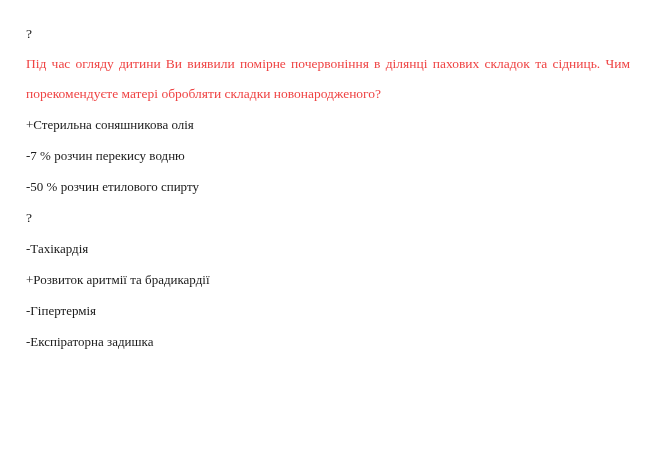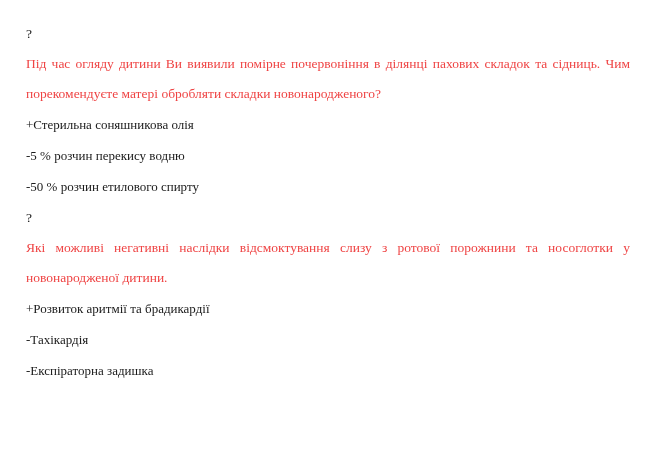--- a/index.html
+++ b/index.html
@@ -47,26 +47,26 @@
 </style>
 </head>
 <body>
 
 <div id="doc">
 
   <div class="block">
     <div class="qmark">?</div>
     <div class="stem wide">Під час огляду дитини Ви виявили помірне почервоніння в ділянці пахових складок та сідниць. Чим  порекомендуєте матері обробляти складки новонародженого?</div>
     <div class="answer">+Стерильна соняшникова олія</div>
-    <div class="answer">-5 % розчин перекису водню</div>
+    <div class="answer">-7 % розчин перекису водню</div>
     <div class="answer">-50 % розчин етилового спирту</div>
   </div>
 
   <div class="block">
     <div class="qmark">?</div>
-    <div class="stem wide">Які можливі негативні наслідки  відсмоктування слизу з ротової порожнини та носоглотки у новонародженої дитини.</div>
+    <div class="answer">-Тахікардія</div>
     <div class="answer">+Розвиток аритмії та брадикардії</div>
-    <div class="answer">-Тахікардія</div>
+    <div class="answer">-Гіпертермія</div>
     <div class="answer">-Експіраторна задишка</div>
 
   </div>
 
 </div>
 
 </body></html>

